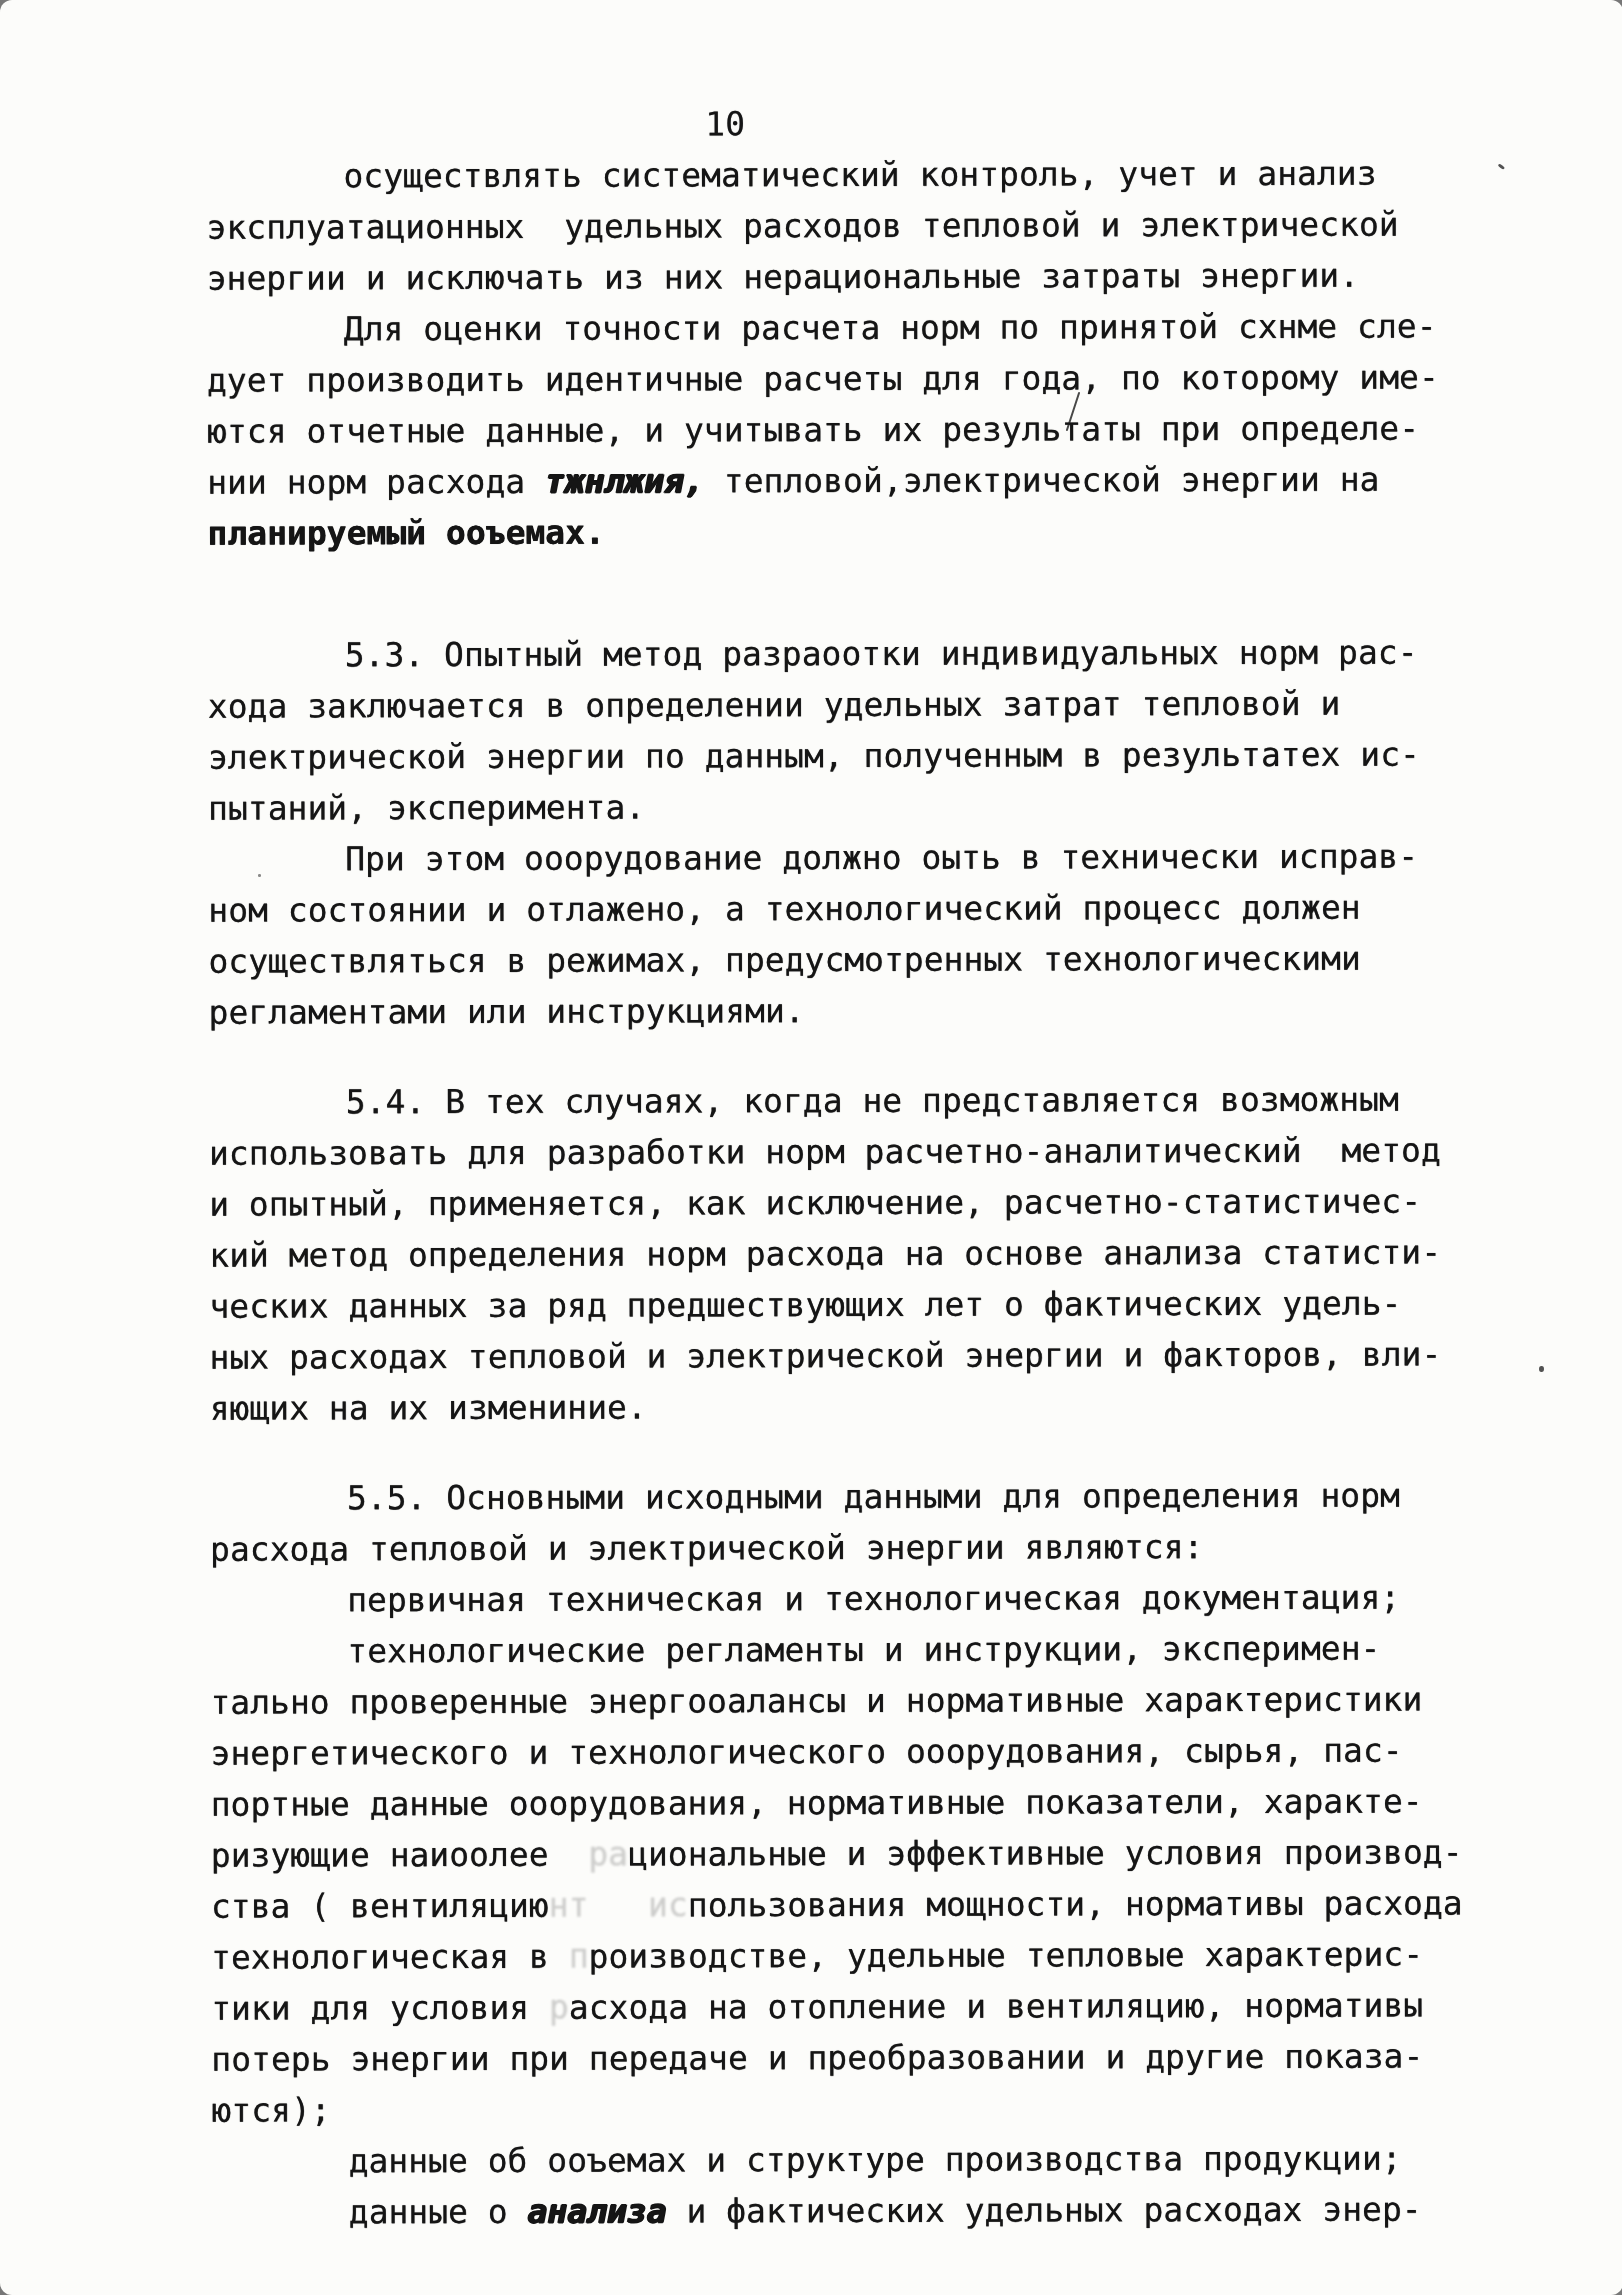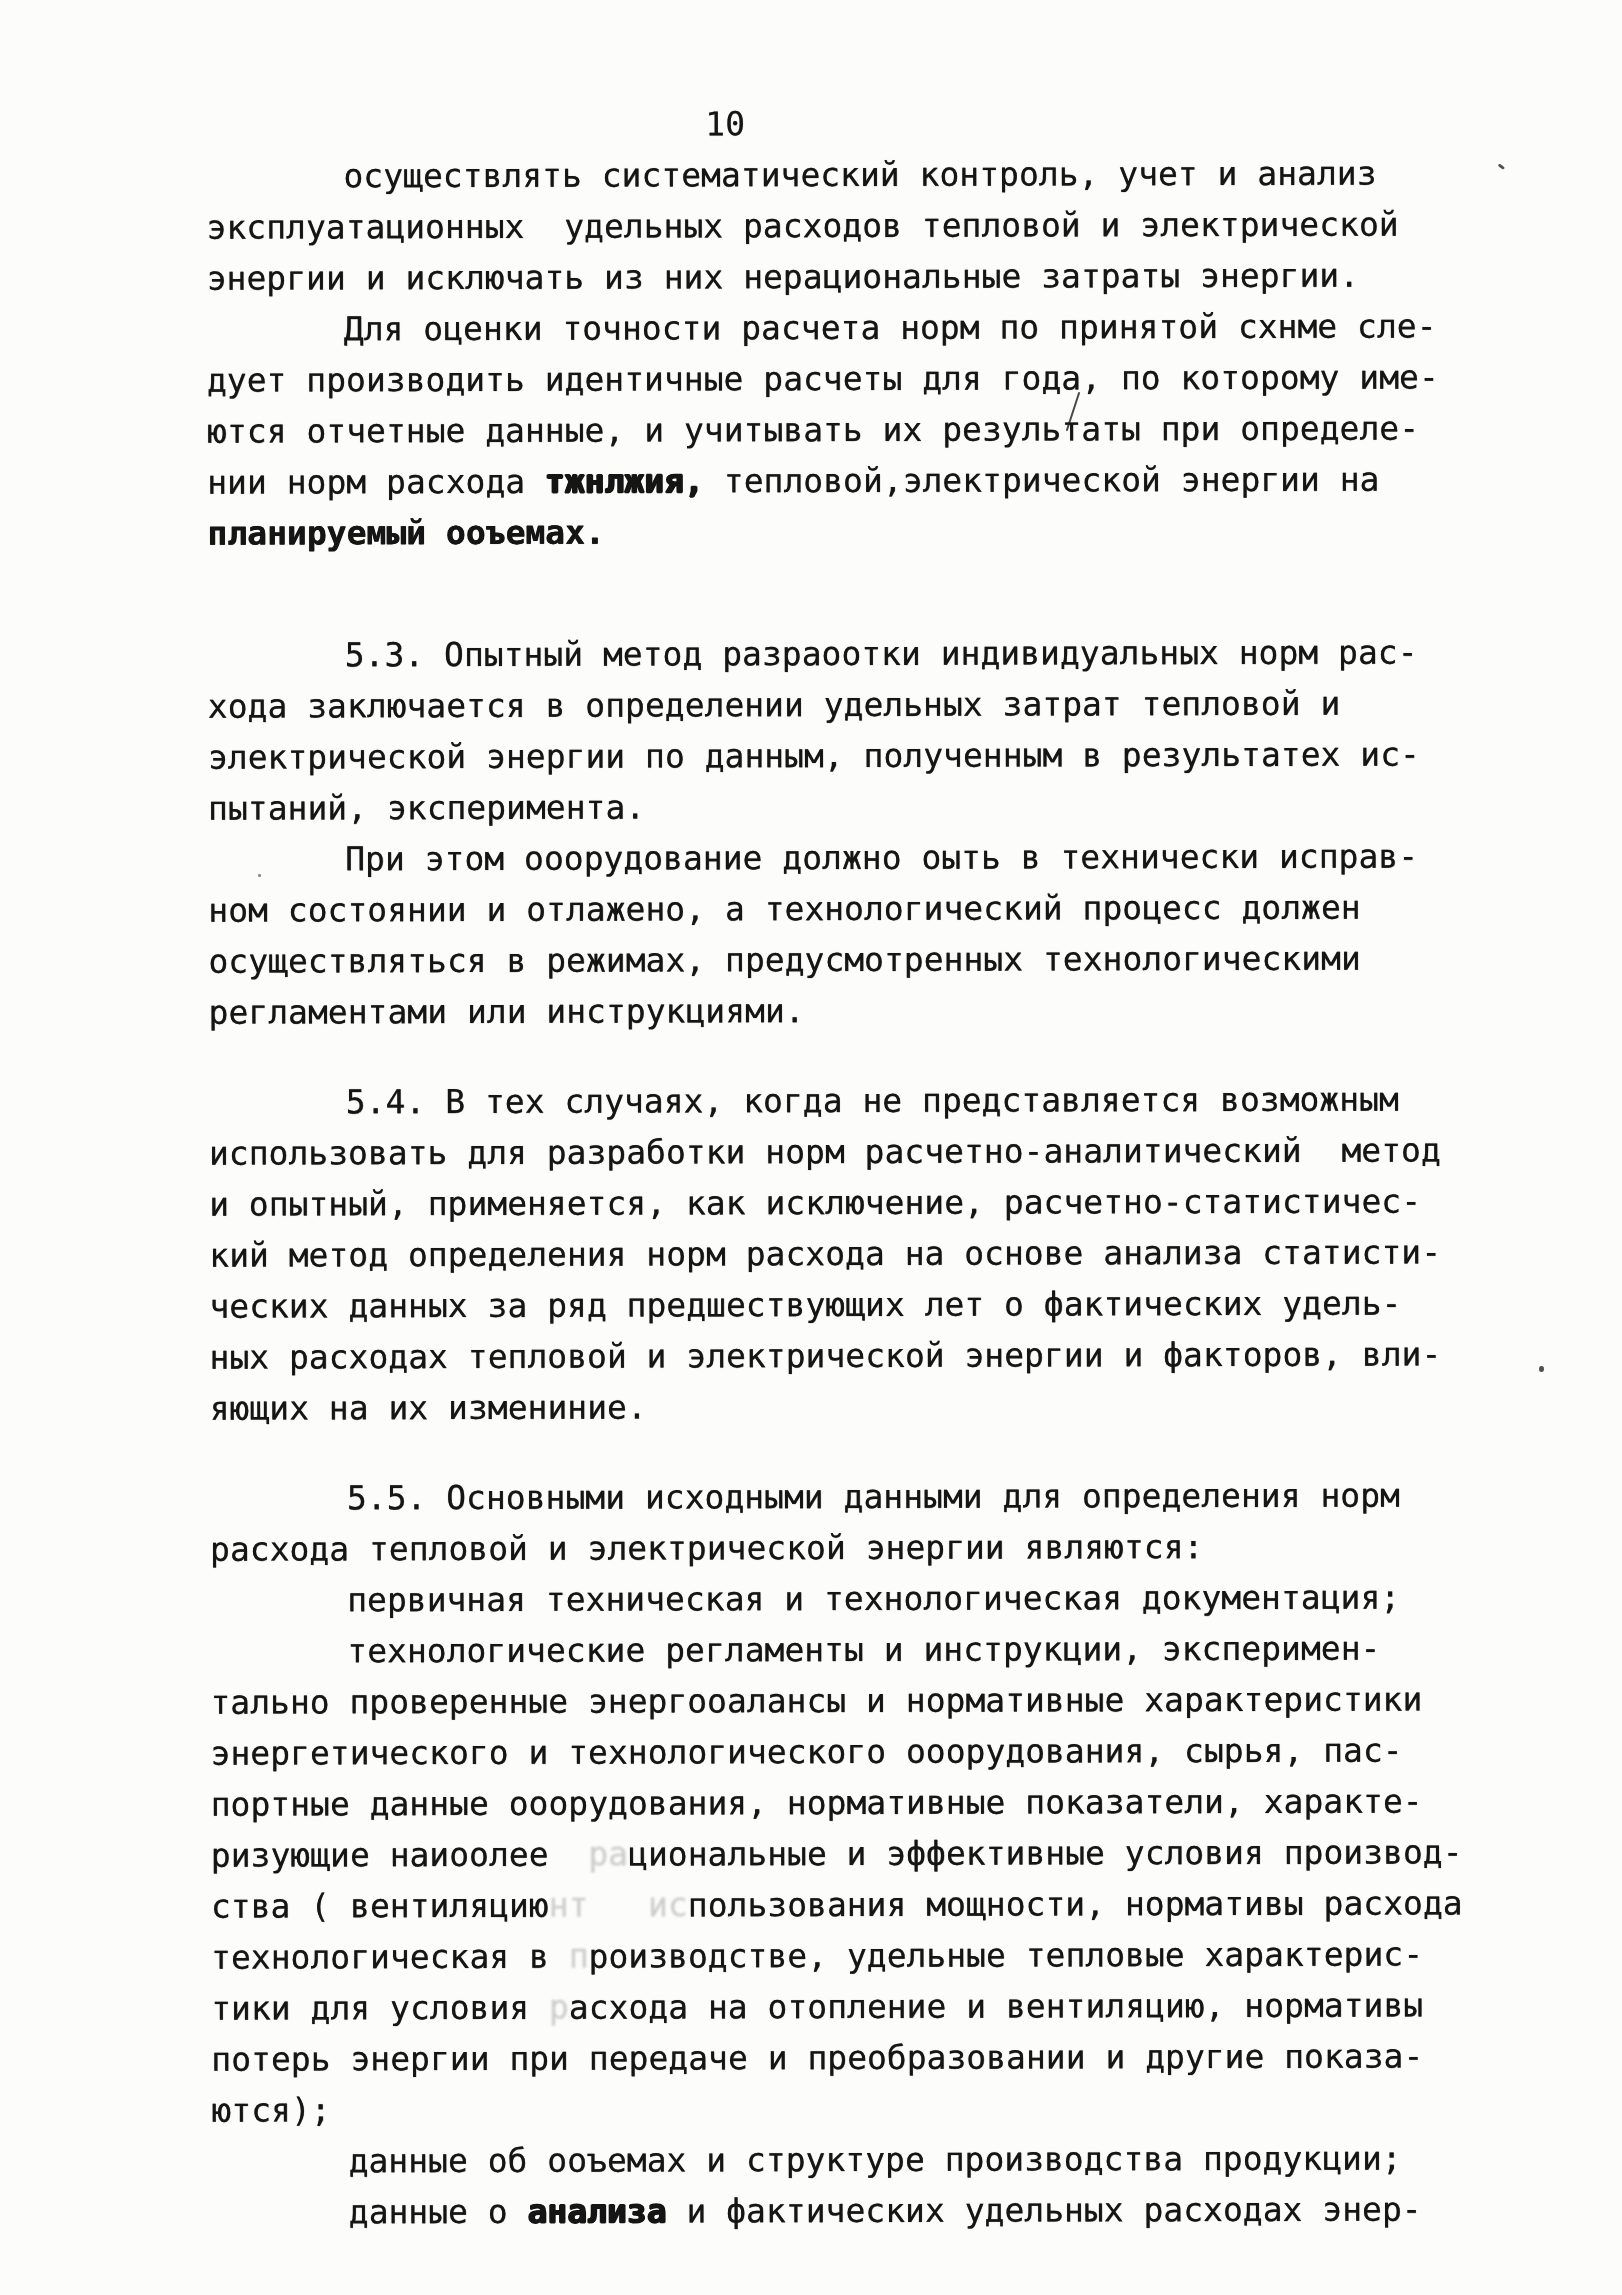--- a/index.html
+++ b/index.html
@@ -3,20 +3,21 @@
 <meta charset="utf-8">
 <style>
   html,body{margin:0;padding:0;background:#777;}
   .page{
     position:relative;
     width:1623px;height:2295px;
     background:#fcfcfa;
     overflow:hidden;
     font-family:"DejaVu Sans Mono", monospace;
     color:#151515;
+    border-radius:12px;
   }
   .content{
     position:absolute;left:209px;top:98px;width:1296px;
     transform:rotate(-0.15deg);
   }
   .page-number{
     font-size:33px;line-height:51px;
     padding-left:499px;
     white-space:pre;
     text-shadow:0 0 0.7px rgba(10,10,10,.55);
@@ -26,20 +27,21 @@
     font-size:33px;
     line-height:51px;height:51px;
     text-shadow:0 0 0.7px rgba(10,10,10,.55), 0.3px 0.3px 0 rgba(0,0,0,.28);
   }
   .ind{padding-left:137px;}
   .seg{display:inline;}
   .seg-faded{opacity:.20;filter:blur(1px);}
   .seg-strike{
     font-weight:bold;
     text-shadow:0.9px 0 currentColor,-0.9px 0 currentColor,0 0.7px currentColor,0 -0.7px currentColor;
+    font-style:italic;
   }
   .seg-bold{font-weight:bold;text-shadow:0.5px 0 currentColor,0 0 0.7px rgba(10,10,10,.55);}
   .block{margin:0;}
   [data-name="section-5-3"]{margin-top:71px;}
   [data-name="section-5-4"]{margin-top:39px;}
   [data-name="section-5-5"]{margin-top:39px;}
   
   .artifact{position:absolute;background:#1a1a1a;}
   .artifact-slash{
     width:2px;height:41px;left:1072px;top:391px;

